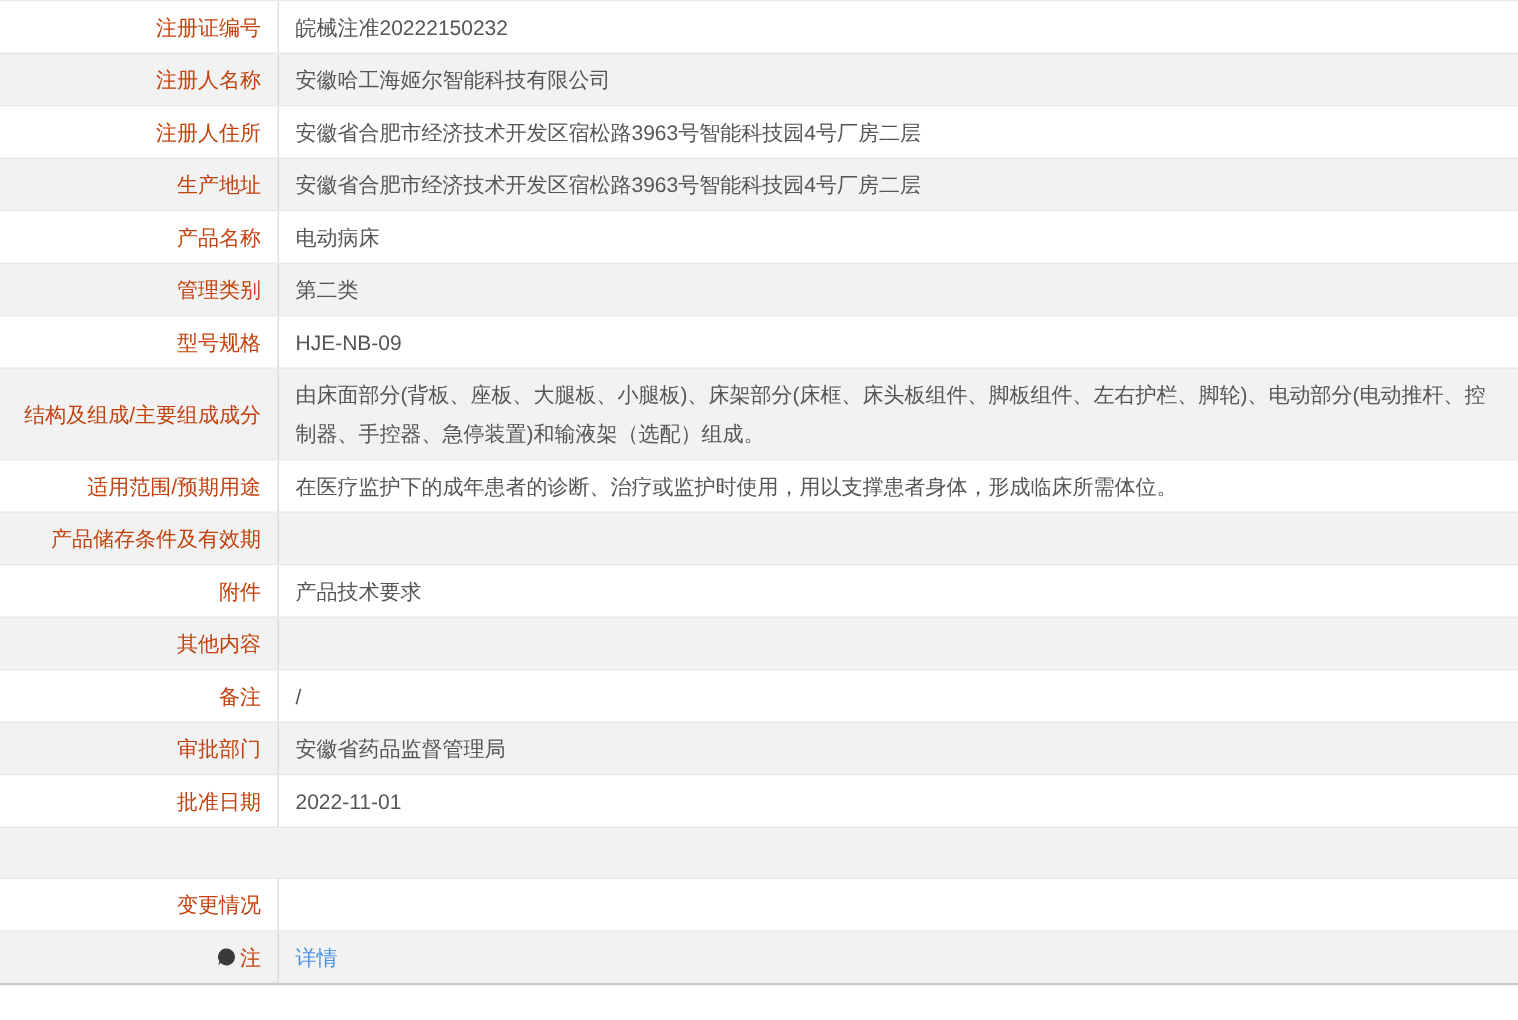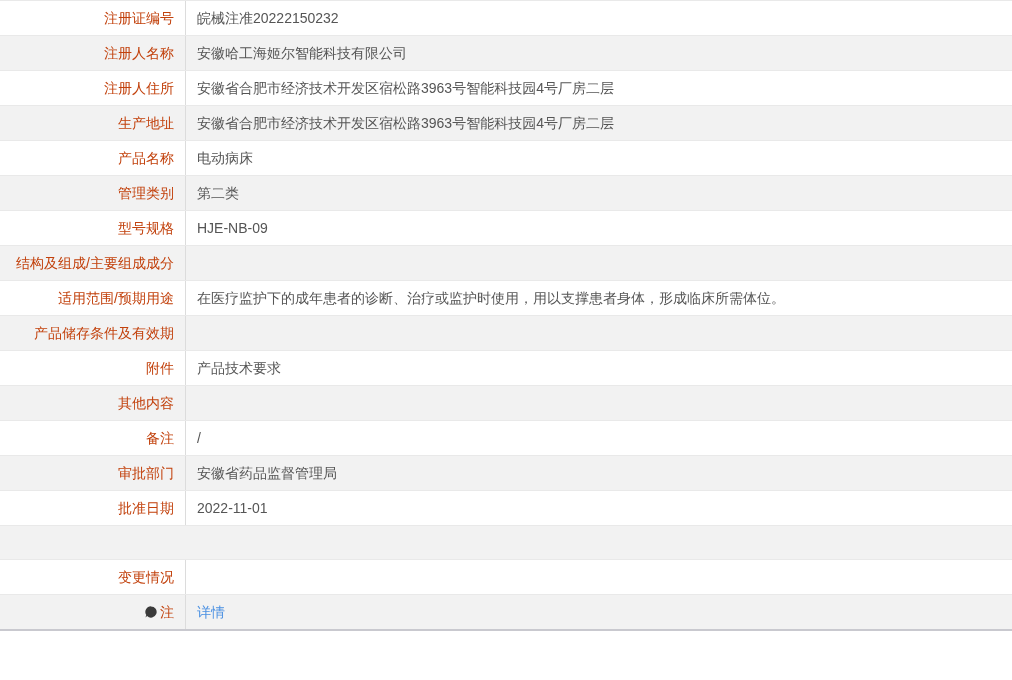--- a/index.html
+++ b/index.html
@@ -89,20 +89,21 @@
     <div class="cell value">第二类</div>
   </div>
 
   <div class="row">
     <div class="cell label">型号规格</div>
     <div class="cell value">HJE-NB-09</div>
   </div>
 
   <div class="row">
     <div class="cell label">结构及组成/主要组成成分</div>
+    <div class="cell value">由床面部分(背板、座板、大腿板、小腿板)、床架部分(床框、床头板组件、脚板组件、左右护栏、脚轮)、电动部分(电动推杆、控制器、手控器、急停装置)和输液架（选配）组成。</div>
   </div>
 
   <div class="row">
     <div class="cell label">适用范围/预期用途</div>
     <div class="cell value">在医疗监护下的成年患者的诊断、治疗或监护时使用，用以支撑患者身体，形成临床所需体位。</div>
   </div>
 
   <div class="row">
     <div class="cell label">产品储存条件及有效期</div>
     <div class="cell value"></div>

